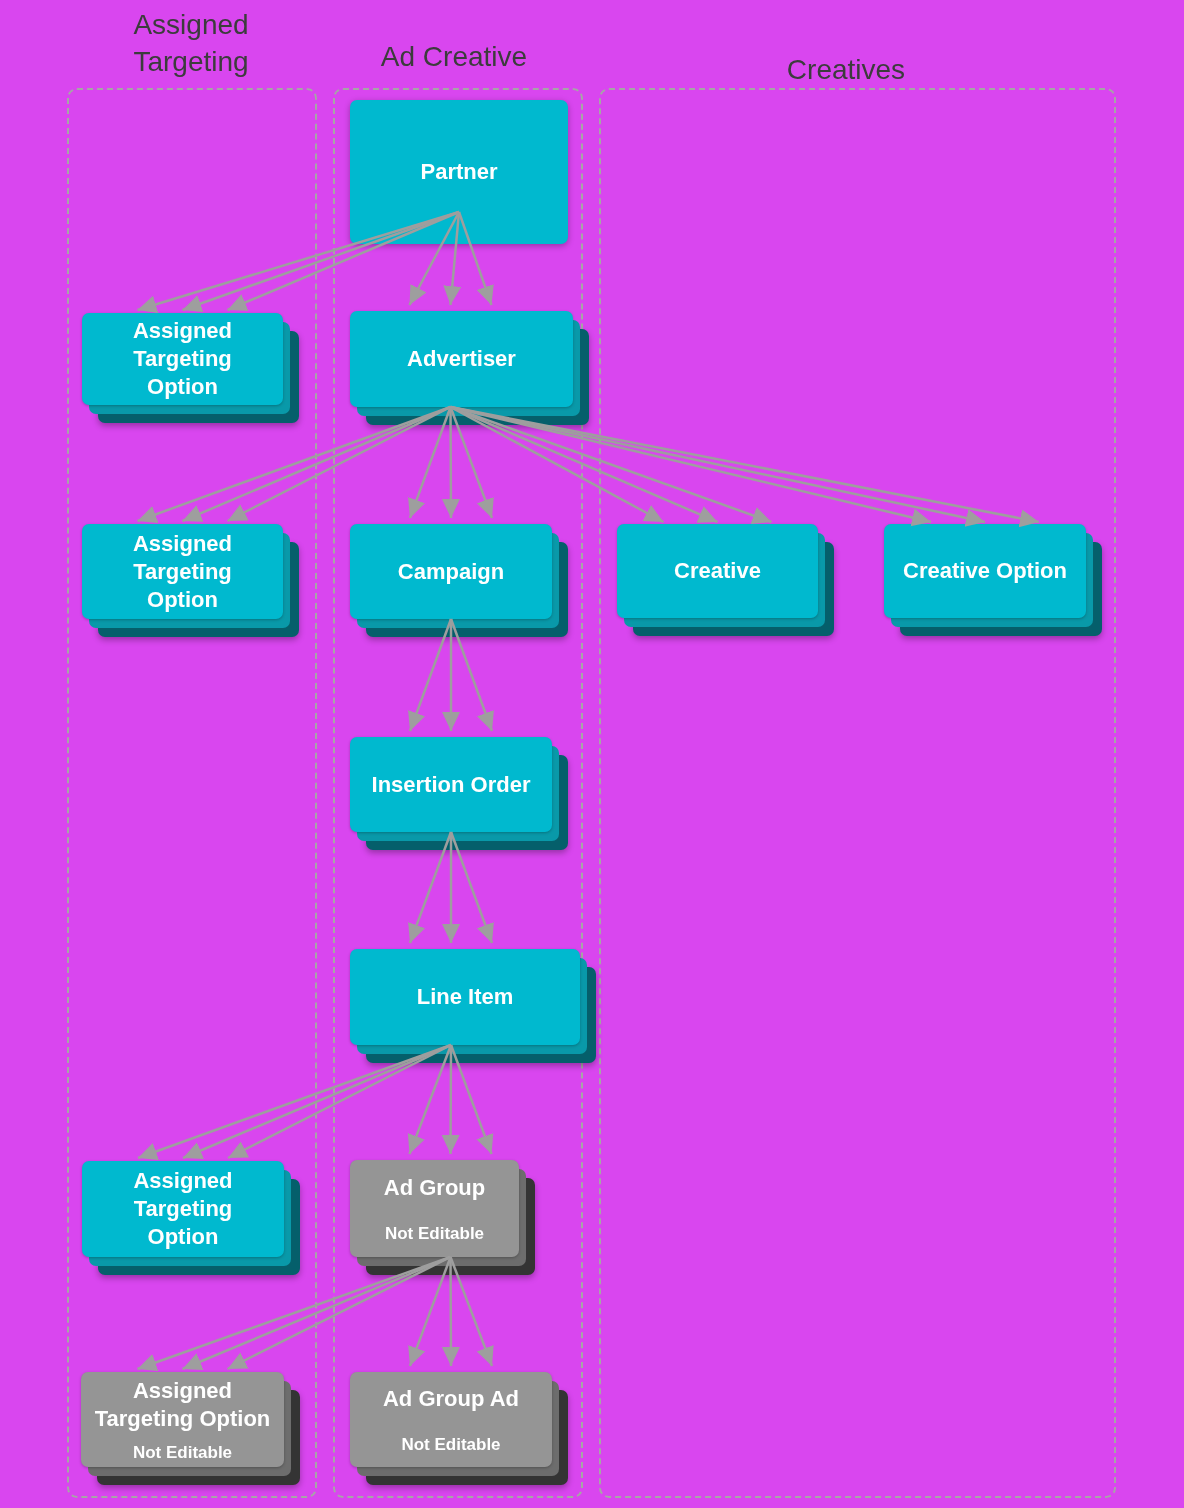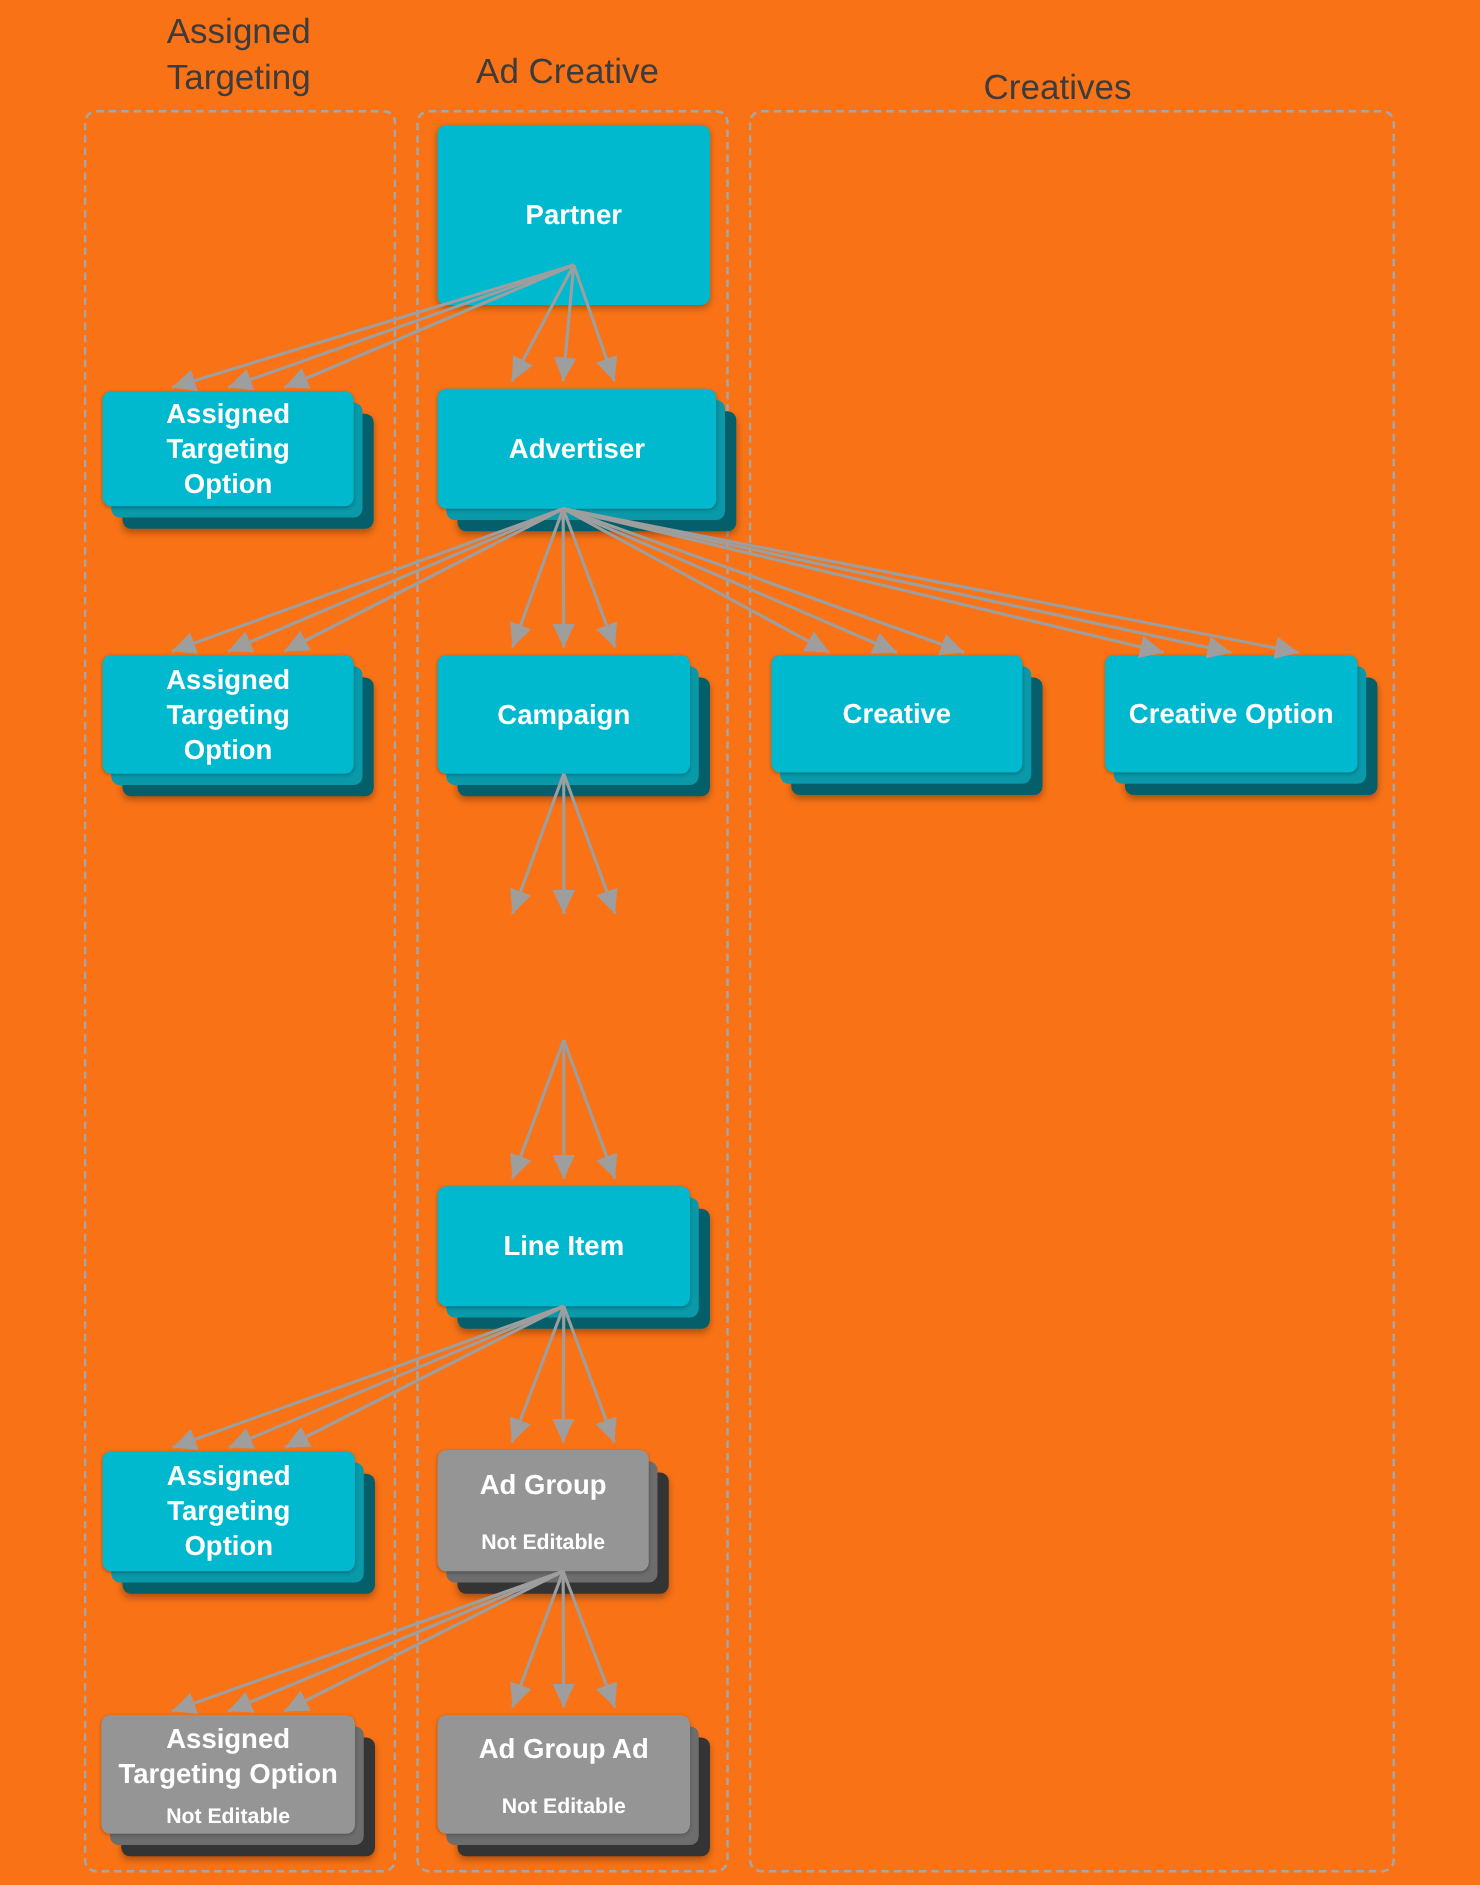--- a/index.html
+++ b/index.html
@@ -1,18 +1,18 @@
 <!DOCTYPE html>
 <html style="--editable_front: #00b9cf; --editable_mid: #0999a9; --editable_back: #055f6b; --not_editable_front: #959595; --not_editable_mid: #6d6d6d; --not_editable_back: #343434; --arrow: #9e9e9e; --column_border: #a6a6a6; --title_text: #3c3c3c; --node_text: #ffffff;"><head>
 <meta charset="utf-8">
 <style>
   html,body{margin:0;padding:0;background:#ffffff;}
   #canvas{
     position:relative;width:1184px;height:1508px;overflow:hidden;
-    font-family:"Liberation Sans", sans-serif;background:#f97316;
+    font-family:"Liberation Sans", sans-serif;background:#d946ef;
   }
   
   .col-box{
     position:absolute;border:2px dashed var(--column_border,#a6a6a6);
     border-radius:10px;background:transparent;
   }
   .col-title{
     position:absolute;color:var(--title_text,#3c3c3c);font-size:28px;
     line-height:37px;text-align:center;font-weight:400;
   }
@@ -109,22 +109,29 @@
   </div>
 
   <div class="node cyan" style="left: 884px; top: 524px; width: 202px; height: 94px;">
     <div class="stack s3"></div>
     <div class="stack s2"></div>
     <div class="face">
       <div class="label">Creative Option</div>
     </div>
   </div>
 
-
-  <div class="node cyan" style="left: 350px; top: 949px; width: 202px; height: 96px;">
+  <div class="node cyan" style="left: 350px; top: 737px; width: 202px; height: 95px;">
+    <div class="stack s3"></div>
+    <div class="stack s2"></div>
+    <div class="face">
+      <div class="label">Insertion Order</div>
+    </div>
+  </div>
+
+  <div class="node cyan" style="left: 350px; top: 949px; width: 202px; height: 96px; padding-left: 28px;">
     <div class="stack s3"></div>
     <div class="stack s2"></div>
     <div class="face">
       <div class="label">Line Item</div>
     </div>
   </div>
 
   <div class="node cyan narrow" style="left: 82px; top: 1161px; width: 202px; height: 96px;">
     <div class="stack s3"></div>
     <div class="stack s2"></div>

